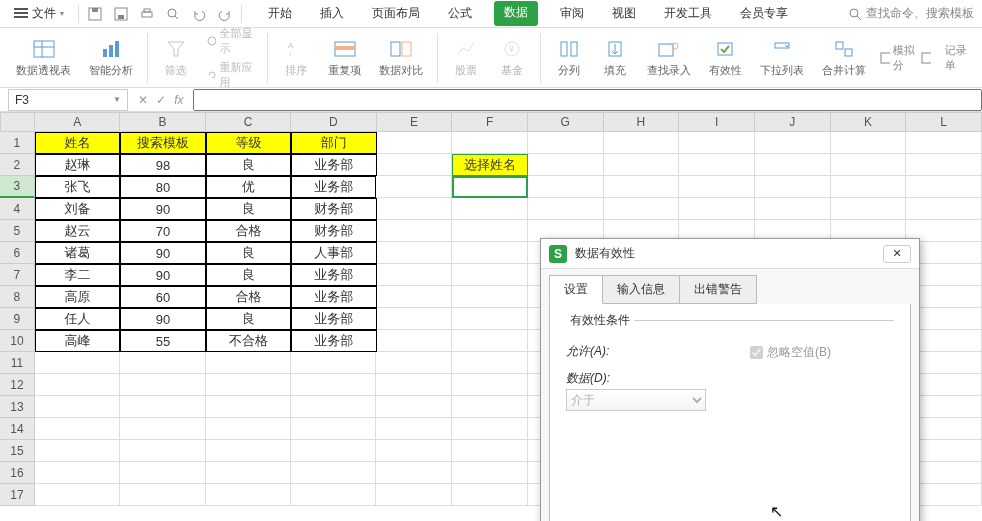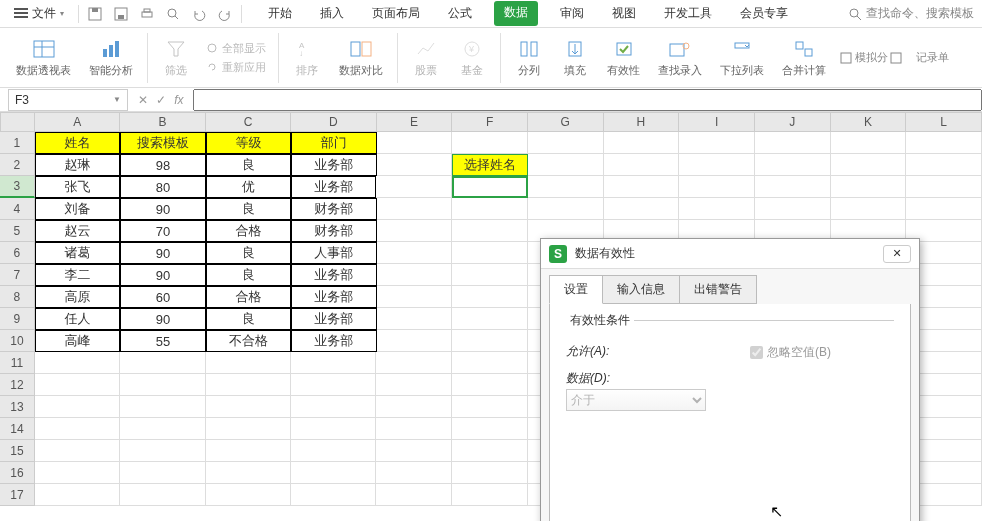--- a/index.html
+++ b/index.html
@@ -185,20 +185,29 @@
         <svg width="20" height="18" viewBox="0 0 20 18">
           <text x="2" y="8" font-size="8" fill="#888">A</text>
           <text x="2" y="16" font-size="8" fill="#888">↓</text>
         </svg>
       </span>
       <span class="lbl">排序</span>
     </div>
   <div class="grp">
       <span class="ico">
         <svg width="24" height="18" viewBox="0 0 24 18">
+          <rect x="2" y="2" width="20" height="14" fill="none" stroke="#5b9bd5"></rect>
+          <rect x="2" y="6" width="20" height="4" fill="#f4b183"></rect>
+        </svg>
+      </span>
+      <span class="lbl">重复项</span>
+    </div>
+  <div class="grp">
+      <span class="ico">
+        <svg width="24" height="18" viewBox="0 0 24 18">
           <rect x="2" y="2" width="9" height="14" fill="none" stroke="#5b9bd5"></rect>
           <rect x="13" y="2" width="9" height="14" fill="none" stroke="#f4b183"></rect>
         </svg>
       </span>
       <span class="lbl">数据对比</span>
     </div>
   <div class="vsep"></div>
   <div class="grp disabled">
       <span class="ico">
         <svg width="20" height="18" viewBox="0 0 20 18">
@@ -227,38 +236,38 @@
       <span class="lbl">分列</span>
     </div>
   <div class="grp">
       <span class="ico">
         <svg width="20" height="18" viewBox="0 0 20 18">
           <rect x="4" y="2" width="12" height="14" fill="none" stroke="#5b9bd5"></rect>
           <path d="M10 4 L10 14 M7 11 L10 14 L13 11" fill="none" stroke="#5b9bd5"></path>
         </svg>
       </span>
       <span class="lbl">填充</span>
-    </div>
-  <div class="grp">
-      <span class="ico">
-        <svg width="20" height="18" viewBox="0 0 20 18">
-          <rect x="3" y="3" width="14" height="12" fill="none" stroke="#5b9bd5"></rect>
-          <path d="M6 9 L9 12 L14 6" fill="none" stroke="#70ad47" stroke-width="2"></path>
-        </svg>
-      </span>
-      <span class="lbl">有效性</span>
     </div>
   <div class="grp">
       <span class="ico">
         <svg width="24" height="18" viewBox="0 0 24 18">
           <rect x="2" y="4" width="14" height="12" fill="none" stroke="#5b9bd5"></rect>
           <circle cx="18" cy="6" r="3" fill="none" stroke="#f4b183"></circle>
         </svg>
       </span>
       <span class="lbl">查找录入</span>
+    </div>
+  <div class="grp">
+      <span class="ico">
+        <svg width="20" height="18" viewBox="0 0 20 18">
+          <rect x="3" y="3" width="14" height="12" fill="none" stroke="#5b9bd5"></rect>
+          <path d="M6 9 L9 12 L14 6" fill="none" stroke="#70ad47" stroke-width="2"></path>
+        </svg>
+      </span>
+      <span class="lbl">有效性</span>
     </div>
   <div class="grp">
       <span class="ico">
         <svg width="20" height="18" viewBox="0 0 20 18">
           <rect x="3" y="3" width="14" height="5" fill="none" stroke="#5b9bd5"></rect>
           <path d="M13 5 L15 7 L17 5" fill="none" stroke="#5b9bd5"></path>
         </svg>
       </span>
       <span class="lbl">下拉列表</span>
     </div>

